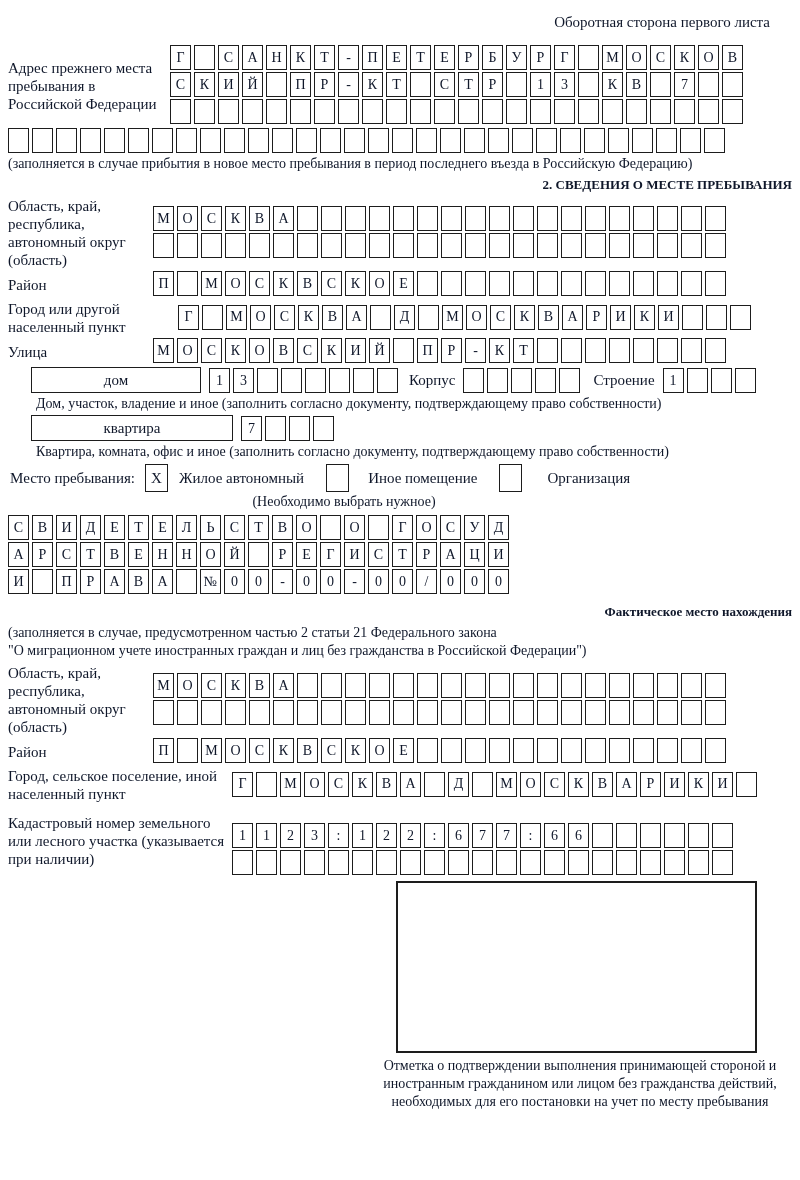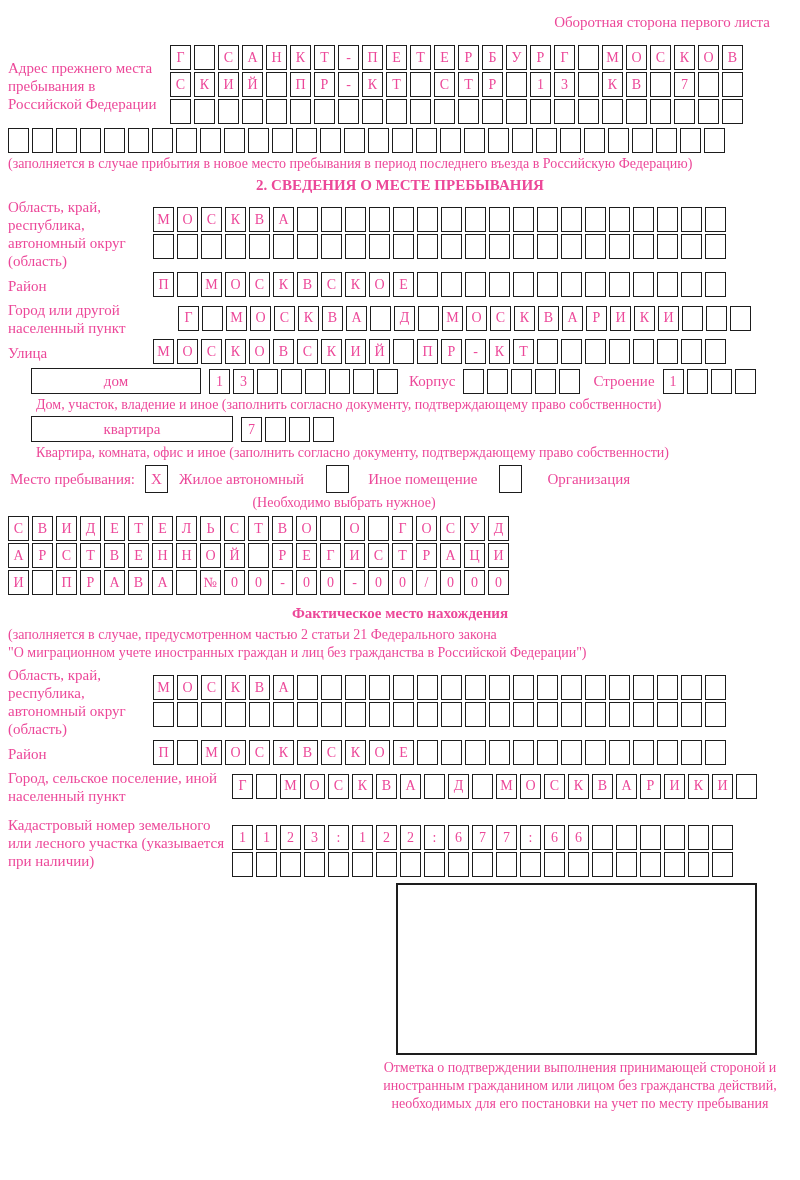--- a/index.html
+++ b/index.html
@@ -1,40 +1,40 @@
 <!DOCTYPE html>
 <html><head>
 <meta charset="utf-8">
 <style>
   * { margin:0; padding:0; box-sizing:content-box; }
   body { background:#ffffff; }
   .page {
     position:relative; width:800px; height:1180px; overflow:hidden;
-    background:#ffffff; color:#ec4899;
+    background:#ffffff; color:#0f172a;
     font-family:"Liberation Serif", "DejaVu Serif", serif;
     padding:6px 8px; box-sizing:border-box;
   }
   .page-header { text-align:right; font-size:15px; margin:8px 22px 14px 0; }
   .field { display:flex; align-items:center; margin-bottom:2px; }
   .flabel { font-size:15px; line-height:18px; flex:none; }
   .w162 { width:162px; } .w145 { width:145px; } .w170 { width:170px; }
   .w248 { width:246px; } .w225 { width:224px; }
   .rows { flex:none; }
   .boxrow { display:flex; margin-bottom:2px; }
   .cell {
     flex:none; width:19px; height:23px; border:1.5px solid #1d1d1d;
     margin-right:3px; display:flex; align-items:center; justify-content:center;
     font-size:14px; background:#fff;
   }
   .chk { width:21px; height:26px; font-size:15px; }
   .fullrow { margin-top:1px; }
   .note { font-size:14px; line-height:18px; }
   .center { }
   .leftnote { margin:1px 0 2px 28px; }
-  .sec-title { text-align:center; font-weight:bold; font-size:15px; margin:4px 0 4px; }
+  .sec-title { text-align:right; font-weight:bold; font-size:13px; margin:4px 0 4px; }
   .widebox {
     flex:none; border:1.5px solid #1d1d1d; height:24px;
     display:flex; align-items:center; justify-content:center; font-size:15px;
   }
   .inline-label { font-size:15px; line-height:26px; flex:none; }
   .houserow { display:flex; align-items:flex-end; margin-bottom:2px; margin-left:23px; }
   .stayrow { display:flex; align-items:center; margin:3px 0 1px 2px; }
   .gap8 { width:8px; flex:none; } .gap10 { width:10px; flex:none; }
   .gap16 { width:16px; flex:none; } .gap22 { width:22px; flex:none; }
   .stamp-area { margin-top:4px; }

